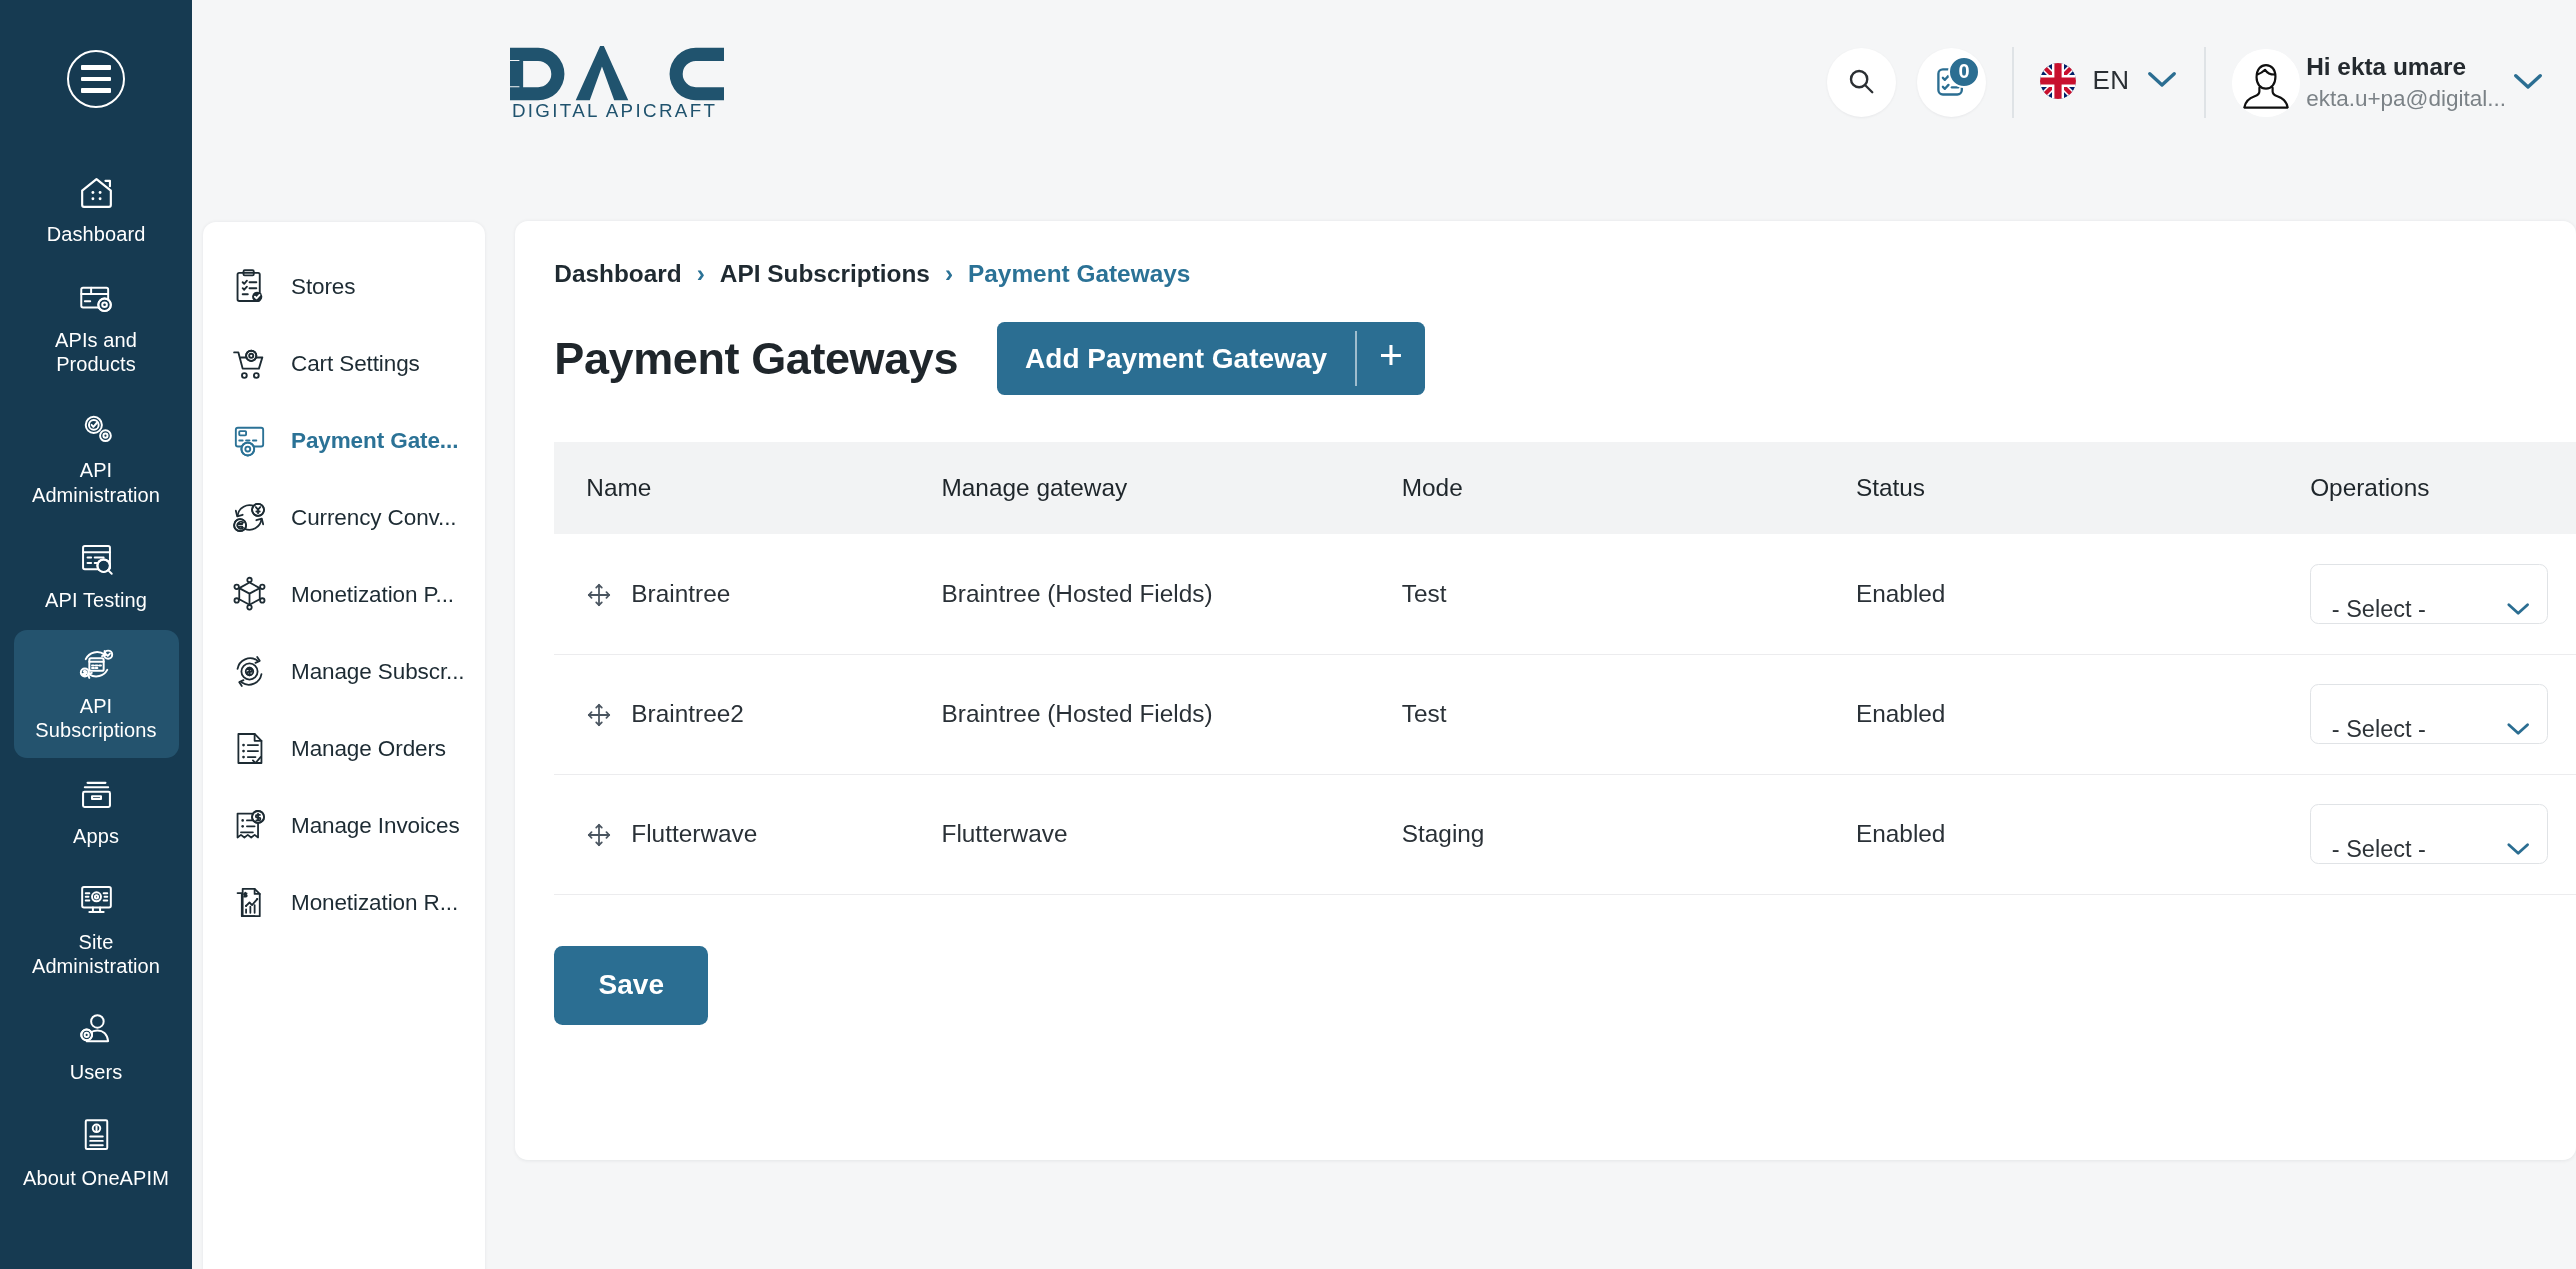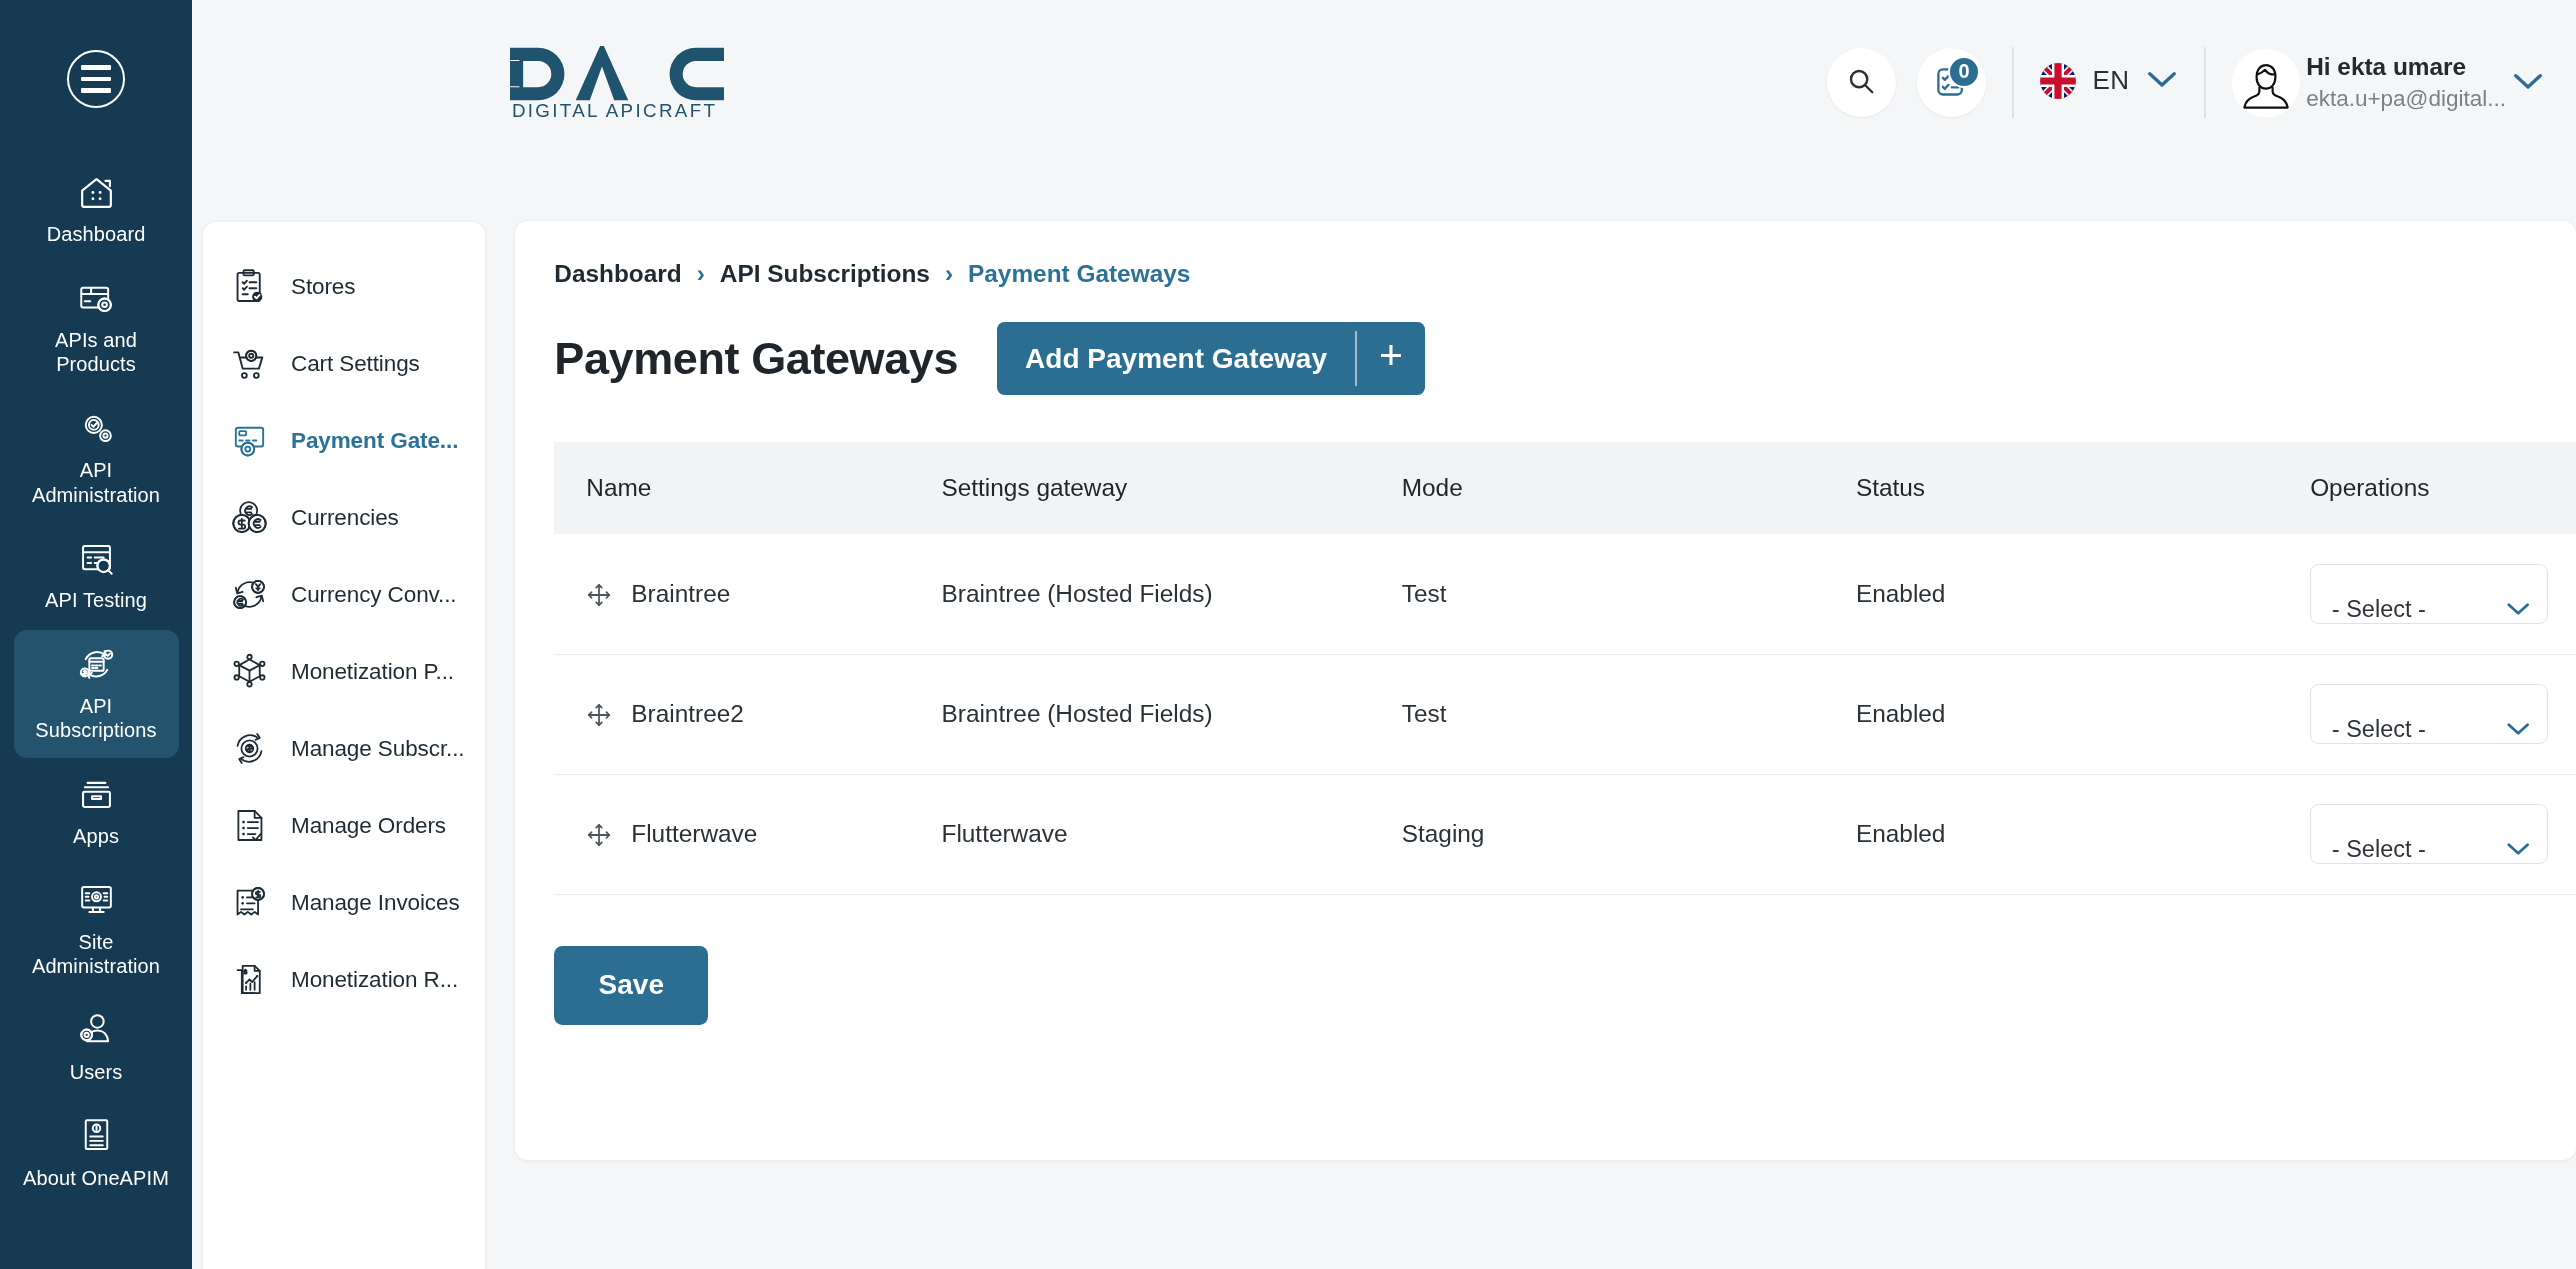--- a/index.html
+++ b/index.html
@@ -359,35 +359,20 @@
             <rect x="12" y="13" width="8" height="5" rx="1"></rect>
             <path d="M12 24 h4 M20 24 h4 M28 24 h4"></path>
             <circle cx="22" cy="34" r="7.5" fill="#fff"></circle>
             <circle cx="22" cy="34" r="7.5"></circle>
             <circle cx="22" cy="34" r="2.9"></circle>
           </svg>
         </span>
         <span class="sub-label">Payment Gate...</span>
       </div>
 
-      <div class="sub-item">
-        <span class="sub-icon">
-          <svg viewBox="0 0 48 48" fill="none" stroke="#1d2b33" stroke-width="2.1" stroke-linecap="round" stroke-linejoin="round">
-            <circle cx="23" cy="16" r="10"></circle>
-            <path d="M27 12 a5 5 0 1 0 0 8 M20 14 h6 M20 18 h6"></path>
-            <circle cx="15" cy="31" r="10" fill="#fff"></circle>
-              <circle cx="15" cy="31" r="10"></circle>
-            <path d="M15 25.5 v11 M18.5 27.5 h-5 a2.4 2.4 0 0 0 0 4.8 h3 a2.4 2.4 0 0 1 0 4.8 h-5"></path>
-            <circle cx="33" cy="31" r="10" fill="#fff"></circle>
-              <circle cx="33" cy="31" r="10"></circle>
-            <path d="M37 27 a5 5 0 1 0 0 8 M30 29 h6 M30 33 h6"></path>
-          </svg>
-        </span>
-        <span class="sub-label">Currencies</span>
-      </div>
 
       <div class="sub-item">
         <span class="sub-icon">
           <svg viewBox="0 0 48 48" fill="none" stroke="#1d2b33" stroke-width="2.1" stroke-linecap="round" stroke-linejoin="round">
             <path d="M10 22 A14 14 0 0 1 30 11"></path>
             <path d="M8 16 l1.6 6.6 6.4-1.8"></path>
             <path d="M38 26 A14 14 0 0 1 18 37"></path>
             <path d="M40 32 l-1.6-6.6 -6.4 1.8"></path>
             <circle cx="34" cy="15" r="7" fill="#fff"></circle>
               <circle cx="34" cy="15" r="7"></circle>
@@ -595,21 +580,21 @@
             <colgroup>
               <col class="col-name">
                 <col class="col-gw">
                 <col class="col-mode">
                 <col class="col-status">
                 <col class="col-ops">
             </colgroup>
             <thead>
               <tr>
                 <th>Name</th>
-                <th>Settings gateway</th>
+                <th>Manage gateway</th>
                 <th>Mode</th>
                 <th>Status</th>
                 <th>Operations</th>
               </tr>
             </thead>
             <tbody>
 
               <tr>
                 <td>
                   <span class="name-cell">

